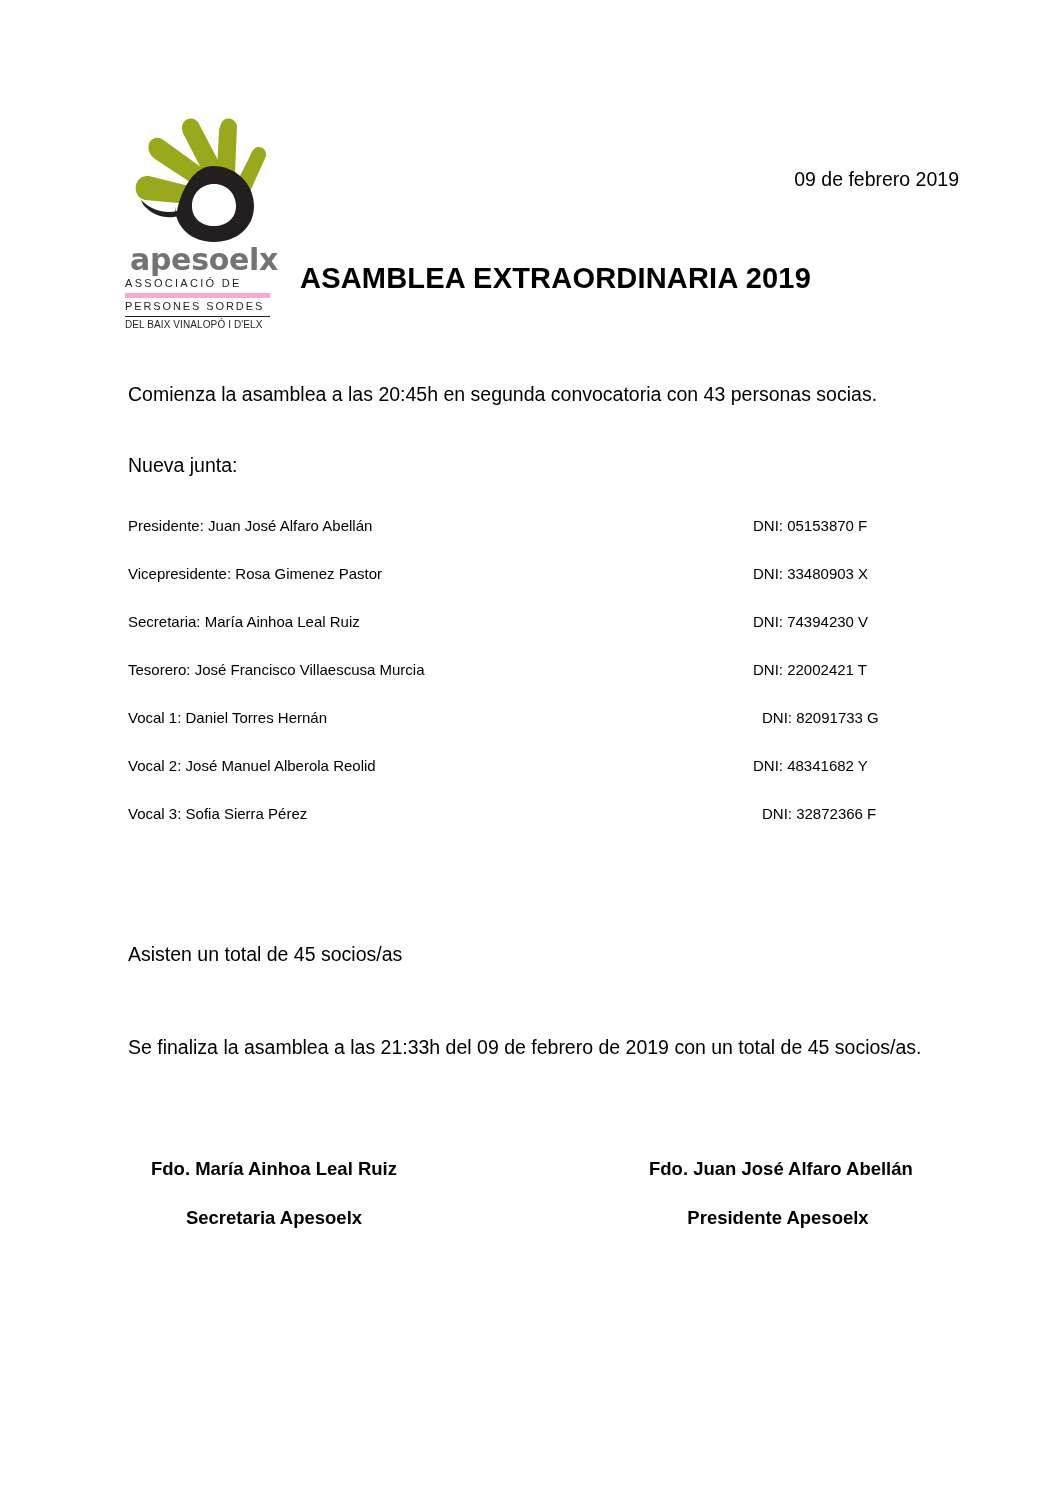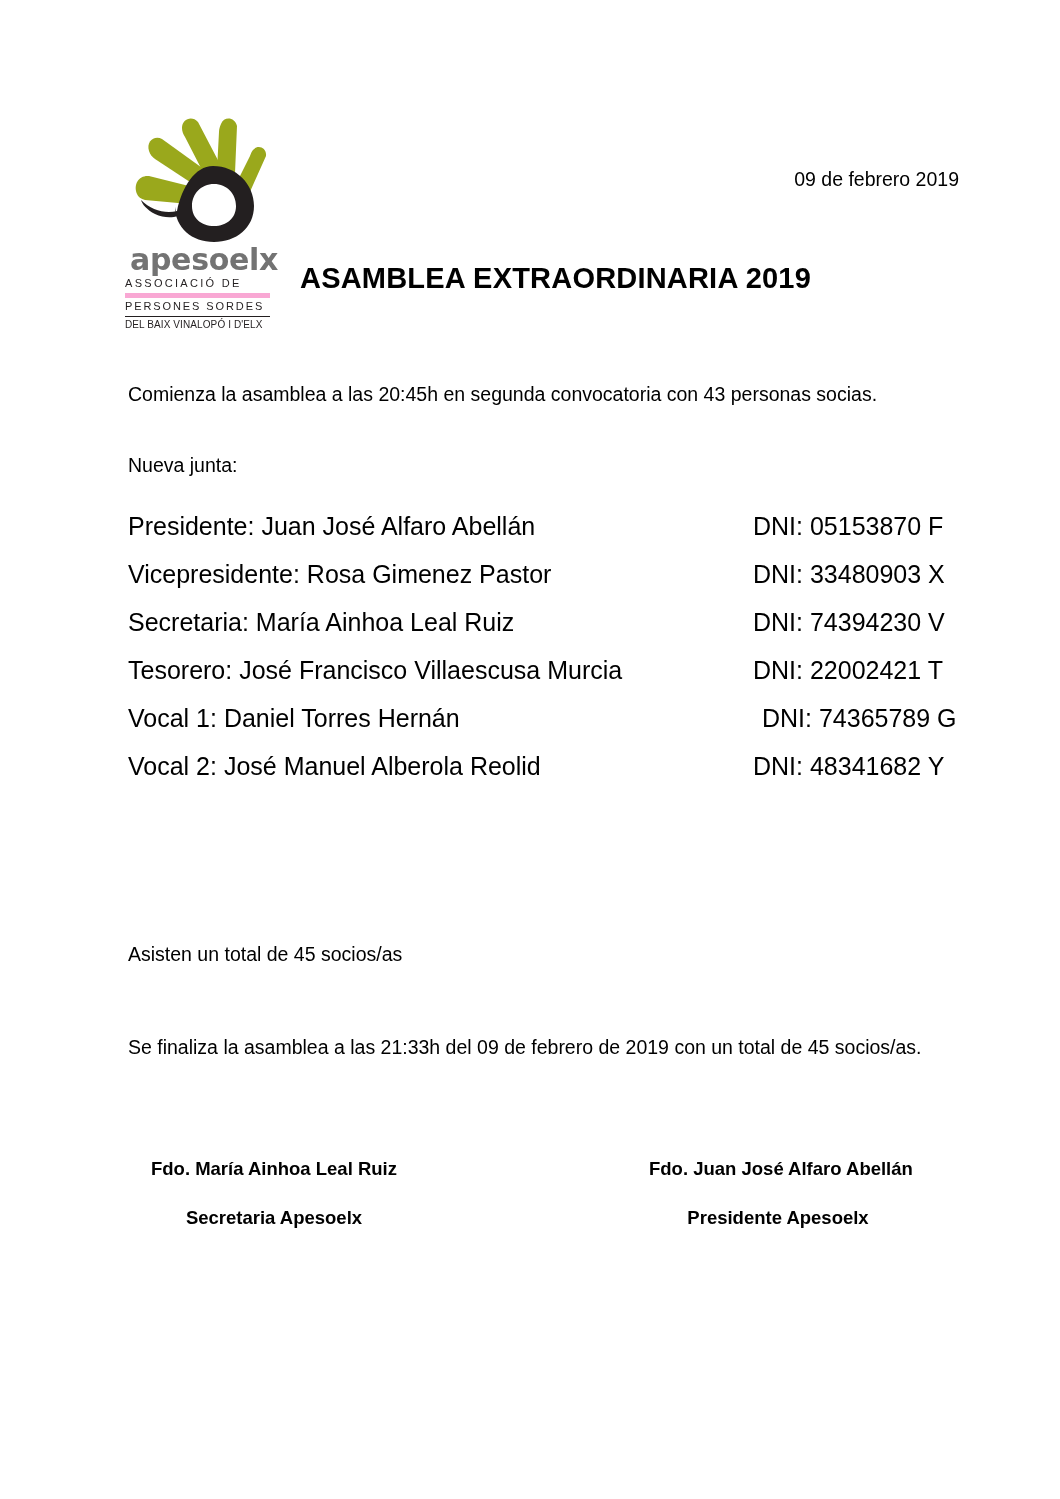--- a/index.html
+++ b/index.html
@@ -108,21 +108,21 @@
   .para.p-change { margin-bottom: 23px; }
   .para.p-nueva  { margin-bottom: 14px; }
 
   
   .board-list {
     margin-top: 0;
   }
   .board-row {
     position: relative;
     height: 48px;
-    font-size: 25px;
+    font-size: 15px;
     line-height: 48px;
     color: #000;
     white-space: nowrap;
   }
   .board-role {
     position: absolute;
     left: 0;
     top: 0;
   }
   .board-dni {
@@ -229,25 +229,29 @@
       <div class="board-row" data-indent="0">
         <span class="board-role">Secretaria: María Ainhoa Leal Ruiz</span>
         <span class="board-dni">DNI: 74394230 V</span>
       </div>
       <div class="board-row" data-indent="0">
         <span class="board-role">Tesorero: José Francisco Villaescusa Murcia</span>
         <span class="board-dni">DNI: 22002421 T</span>
       </div>
       <div class="board-row" data-indent="1">
         <span class="board-role">Vocal 1: Daniel Torres Hernán</span>
-        <span class="board-dni">DNI: 74365789 G</span>
+        <span class="board-dni">DNI: 82091733 G</span>
       </div>
       <div class="board-row" data-indent="0">
         <span class="board-role">Vocal 2: José Manuel Alberola Reolid</span>
         <span class="board-dni">DNI: 48341682 Y</span>
+      </div>
+      <div class="board-row" data-indent="1">
+        <span class="board-role">Vocal 3: Sofia Sierra Pérez</span>
+        <span class="board-dni">DNI: 32872366 F</span>
       </div>
     </div>
   </div>
 
   <div class="p-asisten">Asisten un total de 45 socios/as</div>
   <div class="p-final">Se finaliza la asamblea a las 21:33h del 09 de febrero de 2019 con un total de 45 socios/as.</div>
 
   <div class="signatures">
     <div class="sig-col left">
       <div class="sig-name">Fdo. María Ainhoa Leal Ruiz</div>

